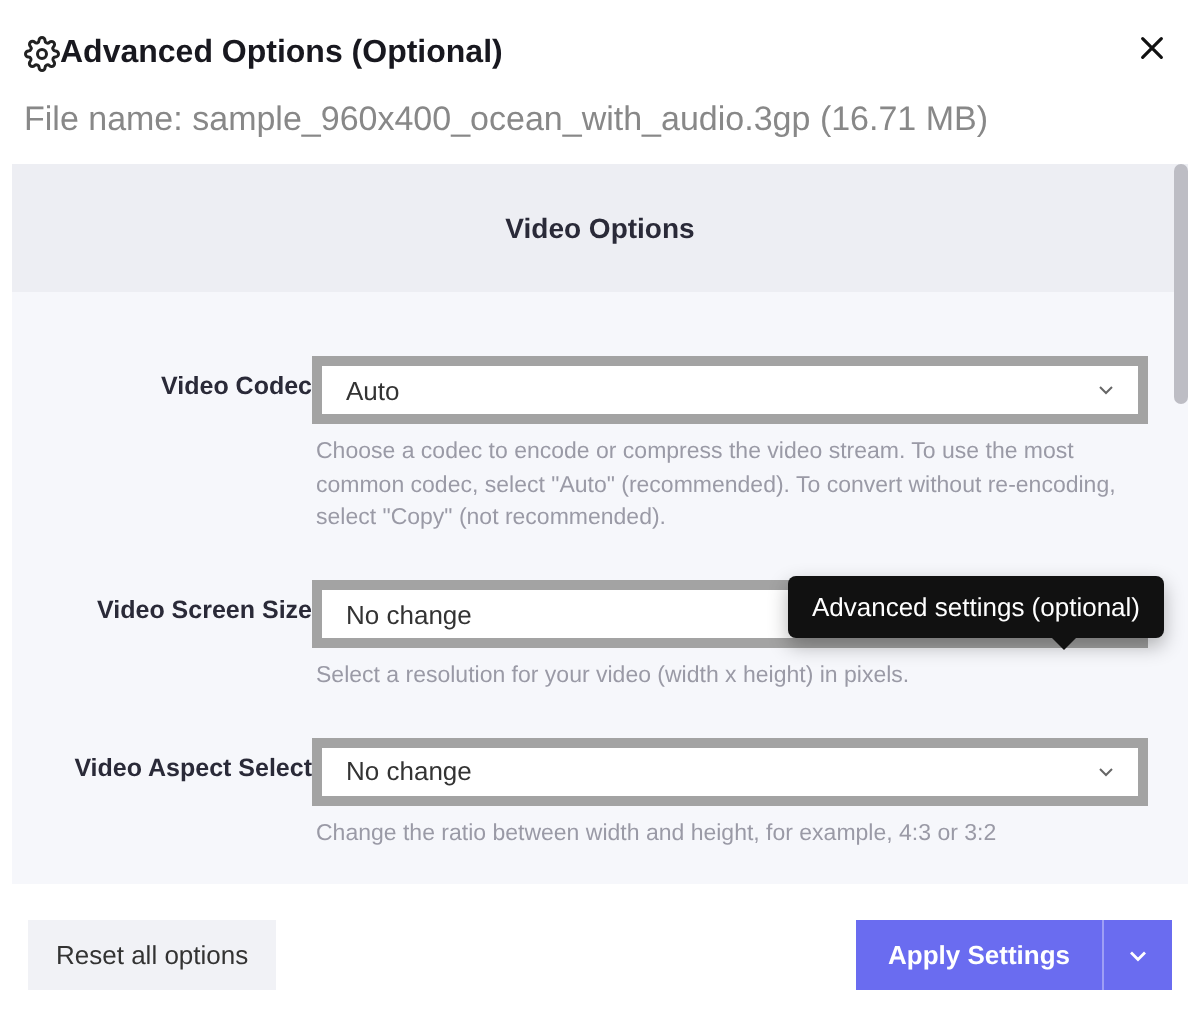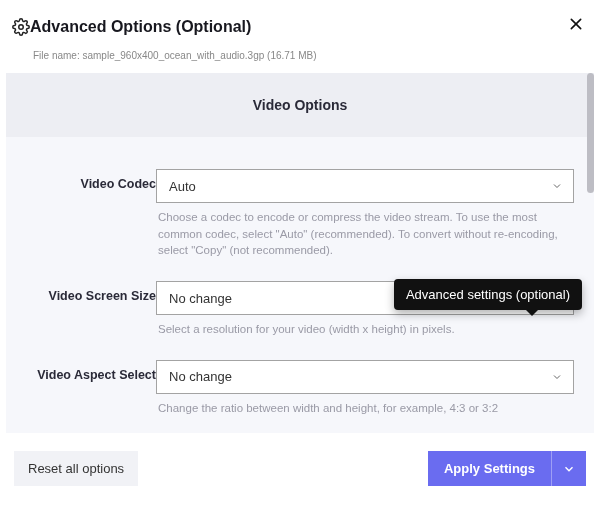--- a/index.html
+++ b/index.html
@@ -4,34 +4,34 @@
 <style>
   * { box-sizing: border-box; margin: 0; padding: 0; }
   html, body { width: 600px; height: 518px; font-family: -apple-system, BlinkMacSystemFont, "Segoe UI", Arial, sans-serif; background: #fff; color: #1a1a2e; overflow: hidden; }
   .modal { position: relative; width: 100%; height: 100%; padding: 18px 6px 0 6px; }
 
   .header { display: flex; align-items: center; padding: 0 6px 10px 6px; }
   .header .gear { width: 18px; height: 18px; color: #222; }
   .header h1 { font-size: 16px; font-weight: 700; color: #18181f; }
   .close-btn { position: absolute; top: 14px; right: 14px; width: 20px; height: 20px; display:flex; align-items:center; justify-content:center; cursor:pointer; color:#111; }
 
-  .filename { padding: 4px 6px 12px 6px; font-size: 10px; color: #888; margin-left: 21px; }
+  .filename { padding: 4px 6px 12px 6px; font-size: 17px; color: #888; }
   .filename .label { color:#888; }
   .filename .value { color:#888; }
   .filename .size { color:#888; }
 
   .content-wrap { position: relative; height: 360px; }
   .scrollarea { height: 100%; overflow: hidden; background: #f6f7fb; }
   .section-head { background: #edeef3; text-align:center; padding: 24px 0; font-weight:700; font-size:14px; color:#2a2a38; }
   .rows { padding: 20px 20px 10px 20px; }
 
   .row { display:flex; margin-bottom: 22px; margin-top: 12px; }
   .row-label { width: 130px; text-align:right; font-size: 12.5px; font-weight:600; color:#2a2a38; padding-top: 8px; }
   .row-body { flex:1; }
-  .select { height: 34px; border:1px solid #a3a3a3; background:#fff; display:flex; align-items:center; padding: 0 12px; font-size:13px; color:#333; position:relative; cursor:pointer; }
+  .select { height: 34px; border:5px solid #a3a3a3; background:#fff; display:flex; align-items:center; padding: 0 12px; font-size:13px; color:#333; position:relative; cursor:pointer; }
   .select .chev { position:absolute; right:10px; top:50%; transform:translateY(-50%); color:#666; }
   .helper { font-size: 11.5px; color:#9a9aa6; line-height:1.45; padding: 6px 2px 0 2px; }
 
   .fake-scrollbar { position:absolute; right:0; top:0; width:7px; height:120px; background:#bdbdc4; border-radius:4px; }
 
   .tooltip { position:absolute; top:206px; right:12px; background:#111; color:#fff; font-size:13px; padding:8px 12px; border-radius:4px; white-space:nowrap; z-index:5; box-shadow:0 4px 10px rgba(0,0,0,.3); }
   .tooltip::after { content:""; position:absolute; left:70%; top:100%; border:6px solid transparent; border-top-color:#111; }
 
   .footer { display:flex; justify-content:space-between; align-items:center; padding: 18px 8px 0 8px; }
   .reset-btn { background:#f1f2f6; border:none; padding:10px 14px; font-size:13px; color:#333; cursor:pointer;text-align:right; }

